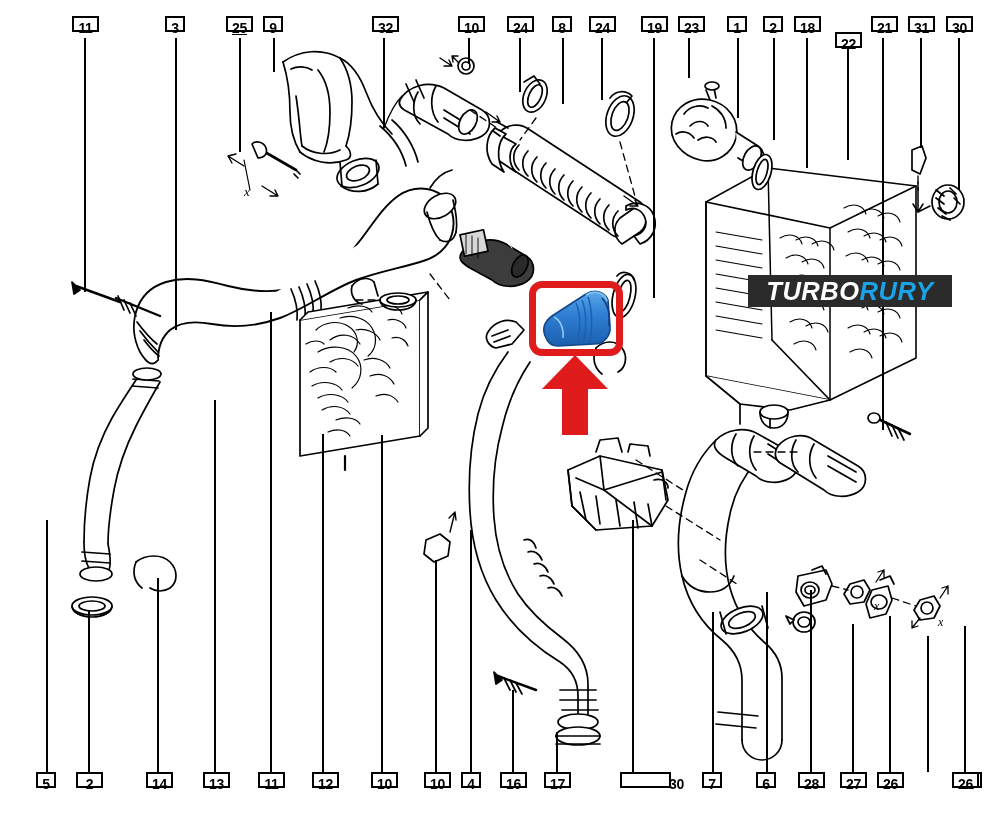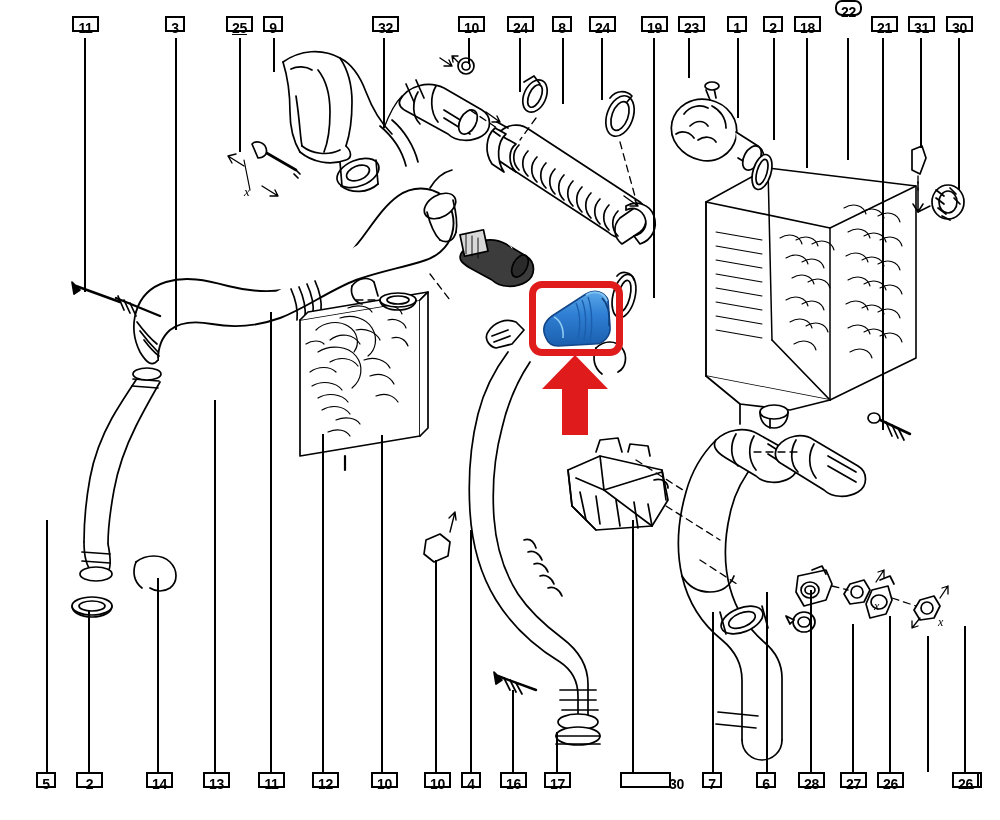--- a/index.html
+++ b/index.html
@@ -519,20 +519,25 @@
     <path d="M18 31 C 24 34, 28 42, 27 52" fill="none" stroke="#8fcaf2" stroke-width="1.6"></path>
     <path d="M66 12 C 72 18, 74 28, 73 40" fill="none" stroke="#0f3f7d" stroke-width="1.6"></path>
   </svg>
 
   <div id="highlight-box"></div>
 
   <svg id="highlight-arrow" viewBox="0 0 66 80" xmlns="http://www.w3.org/2000/svg">
     <path d="M33 0 L 66 34 L 46 34 L 46 80 L 20 80 L 20 34 L 0 34 Z" fill="#e01b1b"></path>
   </svg>
 
+  <div id="watermark">
+    <span class="wm-text">
+      <span class="wm-a">TURBO</span><span class="wm-b">RURY</span>
+    </span>
+  </div>
 
   <div id="callout-layer">
       <div class="leader" style="left: 84px; top: 38px; width: 1.6px; height: 254px;"></div>
       <div class="callout w2" style="left: 72px; top: 16px;">11</div>
       <div class="leader" style="left: 175px; top: 38px; width: 1.6px; height: 292px;"></div>
       <div class="callout w1" style="left: 165px; top: 16px;">3</div>
       <div class="leader" style="left: 239px; top: 38px; width: 1.6px; height: 114px;"></div>
       <div class="callout w2" style="left: 226px; top: 16px; text-decoration: underline;">25</div>
       <div class="leader" style="left: 273px; top: 38px; width: 1.6px; height: 34px;"></div>
       <div class="callout w1" style="left: 263px; top: 16px;">9</div>
@@ -550,21 +555,21 @@
       <div class="callout w2" style="left: 641px; top: 16px;">19</div>
       <div class="leader" style="left: 688px; top: 38px; width: 1.6px; height: 40px;"></div>
       <div class="callout w2" style="left: 678px; top: 16px;">23</div>
       <div class="leader" style="left: 737px; top: 38px; width: 1.6px; height: 80px;"></div>
       <div class="callout w1" style="left: 727px; top: 16px;">1</div>
       <div class="leader" style="left: 773px; top: 38px; width: 1.6px; height: 102px;"></div>
       <div class="callout w1" style="left: 763px; top: 16px;">2</div>
       <div class="leader" style="left: 806px; top: 38px; width: 1.6px; height: 130px;"></div>
       <div class="callout w2" style="left: 794px; top: 16px;">18</div>
       <div class="leader" style="left: 847px; top: 38px; width: 1.6px; height: 122px;"></div>
-      <div class="callout w2" style="left: 835px; top: 0; border-radius: 7px;">22</div>
+      <div class="callout w2" style="left: 835px; top: 32px;">22</div>
       <div class="leader" style="left: 882px; top: 38px; width: 1.6px; height: 392px;"></div>
       <div class="callout w2" style="left: 871px; top: 16px;">21</div>
       <div class="leader" style="left: 920px; top: 38px; width: 1.6px; height: 110px;"></div>
       <div class="callout w2" style="left: 908px; top: 16px;">31</div>
       <div class="leader" style="left: 958px; top: 38px; width: 1.6px; height: 152px;"></div>
       <div class="callout w2" style="left: 946px; top: 16px;">30</div>
       <div class="leader" style="left: 46px; top: 520px; width: 1.6px; height: 252px;"></div>
       <div class="callout w1" style="left: 36px; top: 772px;">5</div>
       <div class="leader" style="left: 88px; top: 610px; width: 1.6px; height: 162px;"></div>
       <div class="callout w2" style="left: 76px; top: 772px;">2</div>

